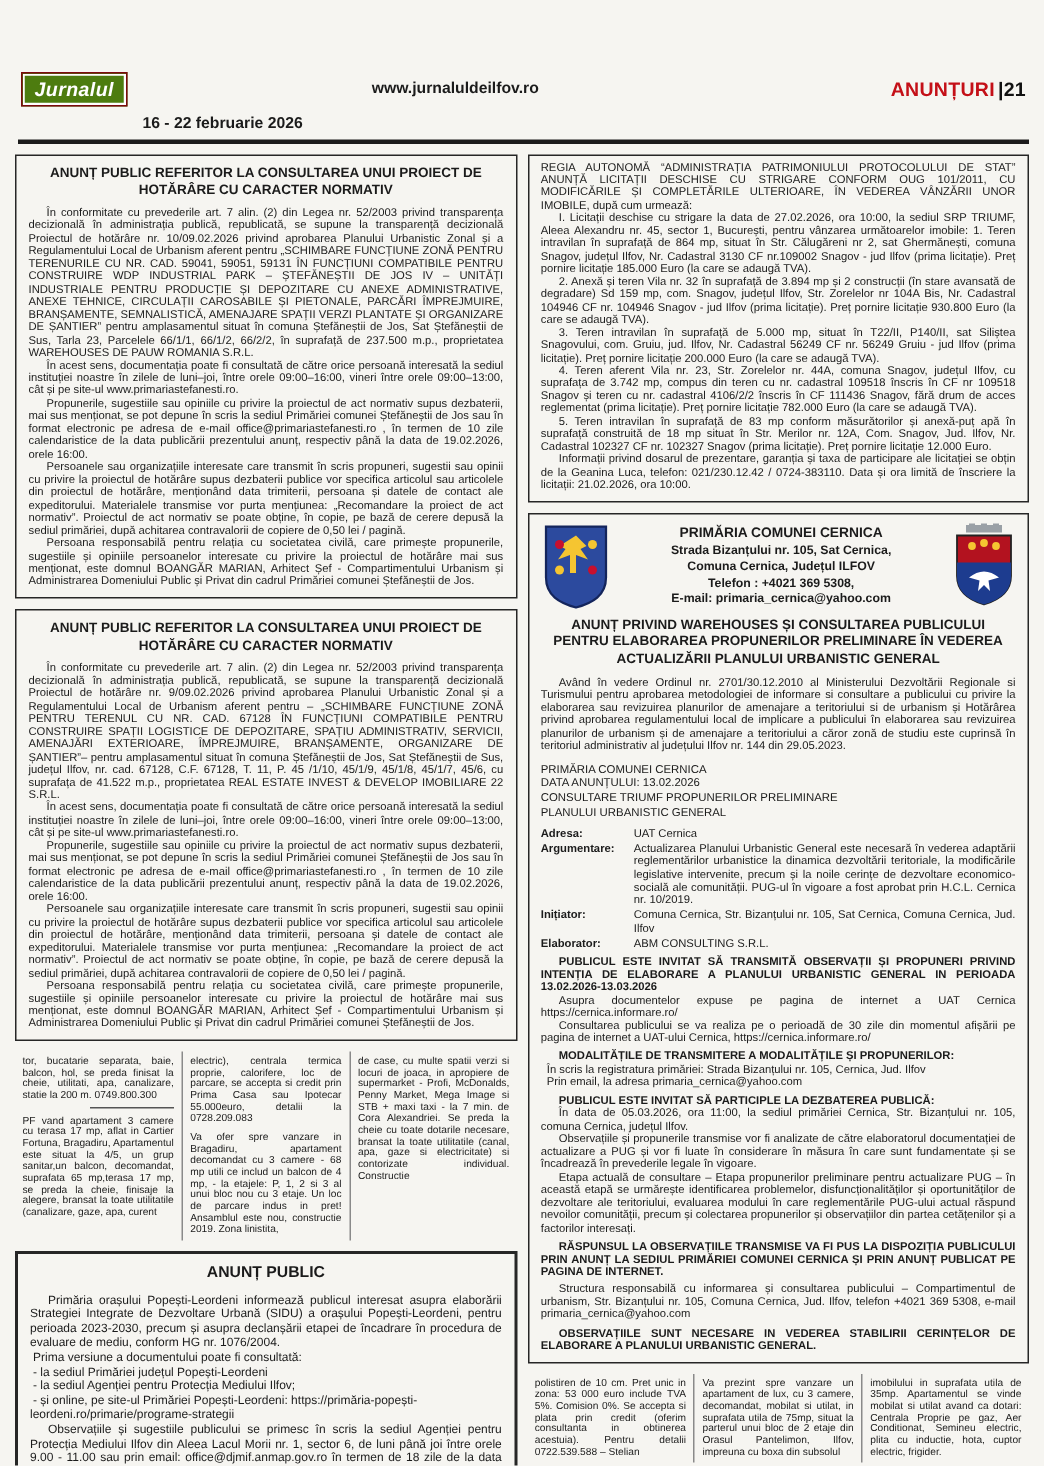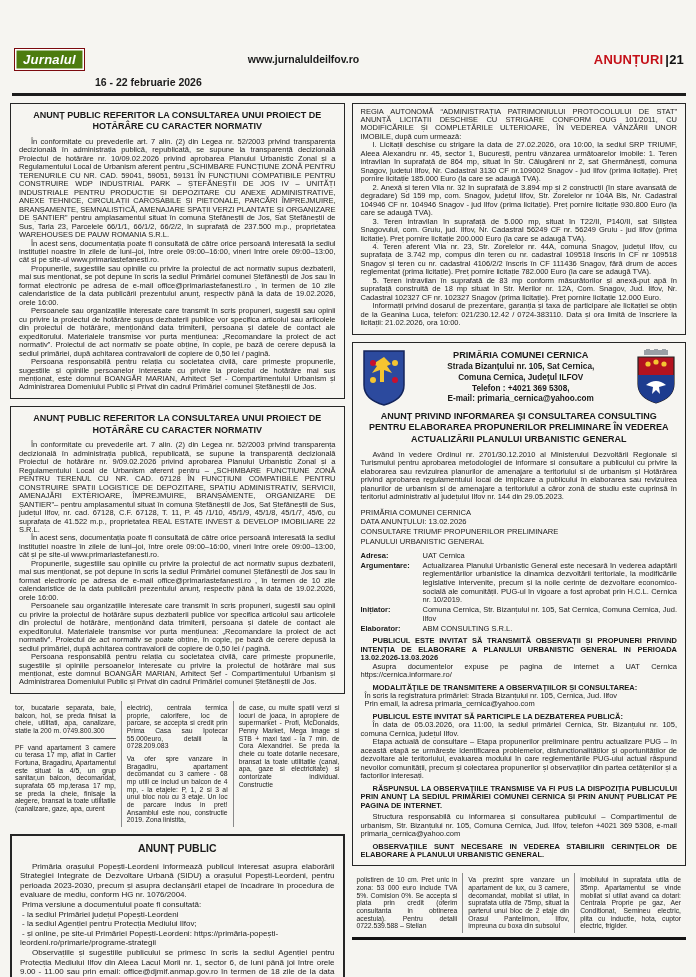--- a/index.html
+++ b/index.html
@@ -159,21 +159,21 @@
             <rect x="27" y="-1" width="4" height="4" fill="#9aa0a6"></rect>
             <path d="M3 8h36v27c0 11-8 16-18 19C11 51 3 46 3 35Z" fill="#b3121f" stroke="#222" stroke-width="1.2"></path>
             <path d="M3 26h36v9c0 11-8 16-18 19C11 51 3 46 3 35Z" fill="#1d3c8f"></path>
             <path d="M11 36q10-8 20 0l-7 2 1 7-4-4-4 4 1-7z" fill="#ffffff"></path>
             <circle cx="13" cy="15" r="2.6" fill="#f5c531"></circle>
             <circle cx="21" cy="13" r="2.6" fill="#f5c531"></circle>
             <circle cx="29" cy="15" r="2.6" fill="#f5c531"></circle>
           </svg>
         </div>
 
-        <h2 class="cern-title">ANUNȚ PRIVIND INFORMAREA ȘI CONSULTAREA CONSULTING PENTRU ELABORAREA PROPUNERILOR PRELIMINARE ÎN VEDEREA ACTUALIZĂRII PLANULUI URBANISTIC GENERAL</h2>
+        <h2 class="cern-title">ANUNȚ PRIVIND WAREHOUSES ȘI CONSULTAREA PUBLICULUI PENTRU ELABORAREA PROPUNERILOR PRELIMINARE ÎN VEDEREA ACTUALIZĂRII PLANULUI URBANISTIC GENERAL</h2>
         <p>Având în vedere Ordinul nr. 2701/30.12.2010 al Ministerului Dezvoltării Regionale si Turismului pentru aprobarea metodologiei de informare si consultare a publicului cu privire la elaborarea sau revizuirea planurilor de amenajare a teritoriului si de urbanism și Hotărârea privind aprobarea regulamentului local de implicare a publicului în elaborarea sau revizuirea planurilor de urbanism și de amenajare a teritoriului a căror zonă de studiu este cuprinsă în teritoriul administrativ al județului Ilfov nr. 144 din 29.05.2023.</p>
 
         <div class="meta">
           <div>PRIMĂRIA COMUNEI CERNICA</div>
           <div>DATA ANUNȚULUI: 13.02.2026</div>
           <div>CONSULTARE TRIUMF PROPUNERILOR PRELIMINARE</div>
           <div>PLANULUI URBANISTIC GENERAL</div>
         </div>
 
         <div class="fields">
@@ -190,25 +190,27 @@
             <span class="fval">Comuna Cernica, Str. Bizanțului nr. 105, Sat Cernica, Comuna Cernica, Jud. Ilfov</span>
           </div>
           <div class="frow">
             <span class="flabel">Elaborator:</span>
             <span class="fval">ABM CONSULTING S.R.L.</span>
           </div>
         </div>
 
         <p class="bh">PUBLICUL ESTE INVITAT SĂ TRANSMITĂ OBSERVAȚII ȘI PROPUNERI PRIVIND INTENȚIA DE ELABORARE A PLANULUI URBANISTIC GENERAL IN PERIOADA 13.02.2026-13.03.2026</p>
         <p>Asupra documentelor expuse pe pagina de internet a UAT Cernica https://cernica.informare.ro/</p>
-        <p class="bh">MODALITĂȚILE DE TRANSMITERE A OBSERVAȚIILOR ȘI CONSULTAREA:</p>
+        <p>Consultarea publicului se va realiza pe o perioadă de 30 zile din momentul afișării pe pagina de internet a UAT-ului Cernica, https://cernica.informare.ro/</p>
+        <p class="bh">MODALITĂȚILE DE TRANSMITERE A MODALITĂȚILE ȘI PROPUNERILOR:</p>
         <p class="plain">În scris la registratura primăriei: Strada Bizanțului nr. 105, Cernica, Jud. Ilfov</p>
         <p class="plain">Prin email, la adresa primaria_cernica@yahoo.com</p>
         <p class="bh">PUBLICUL ESTE INVITAT SĂ PARTICIPLE LA DEZBATEREA PUBLICĂ:</p>
         <p>În data de 05.03.2026, ora 11:00, la sediul primăriei Cernica, Str. Bizanțului nr. 105, comuna Cernica, județul Ilfov.</p>
+        <p>Observațiile și propunerile transmise vor fi analizate de către elaboratorul documentației de actualizare a PUG și vor fi luate în considerare în măsura în care sunt fundamentate și se încadrează în prevederile legale în vigoare.</p>
         <p>Etapa actuală de consultare – Etapa propunerilor preliminare pentru actualizare PUG – în această etapă se urmărește identificarea problemelor, disfuncționalităților și oportunităților de dezvoltare ale teritoriului, evaluarea modului în care reglementările PUG-ului actual răspund nevoilor comunității, precum și colectarea propunerilor și observațiilor din partea cetățenilor și a factorilor interesați.</p>
         <p class="bh">RĂSPUNSUL LA OBSERVAȚIILE TRANSMISE VA FI PUS LA DISPOZIȚIA PUBLICULUI PRIN ANUNȚ LA SEDIUL PRIMĂRIEI COMUNEI CERNICA ȘI PRIN ANUNȚ PUBLICAT PE PAGINA DE INTERNET.</p>
         <p class="sp">Structura responsabilă cu informarea și consultarea publicului – Compartimentul de urbanism, Str. Bizanțului nr. 105, Comuna Cernica, Jud. Ilfov, telefon +4021 369 5308, e-mail primaria_cernica@yahoo.com</p>
         <p class="bh">OBSERVAȚIILE SUNT NECESARE IN VEDEREA STABILIRII CERINȚELOR DE ELABORARE A PLANULUI URBANISTIC GENERAL.</p>
       </article>
 
       <section class="cl thick-bottom">
         <div class="cl-col">
           <p class="ad">polistiren de 10 cm. Pret unic in zona: 53 000 euro include TVA 5%. Comision 0%. Se accepta si plata prin credit (oferim consultanta in obtinerea acestuia). Pentru detalii 0722.539.588 – Stelian</p>
         </div>

